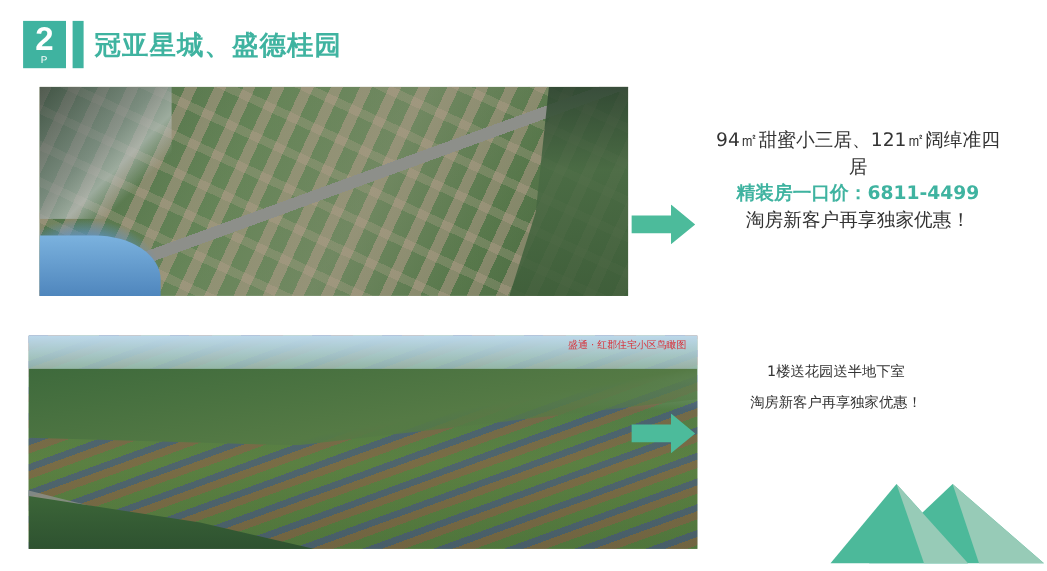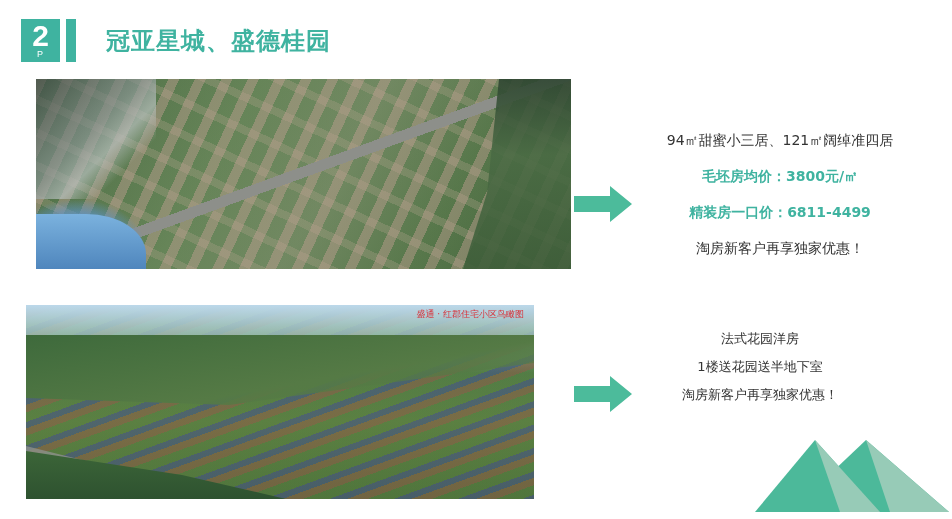--- a/index.html
+++ b/index.html
@@ -18,21 +18,21 @@
     }
     .badge-p {
       position: absolute; left: 16px; top: 30px; font-size: 9px; line-height: 10px;
       font-family: "Liberation Sans", sans-serif;
     }
     .title-bar {
       position: absolute; left: 66px; top: 19px; width: 10px; height: 43px; background: #3fb3a0;
     }
     .page-title {
       position: absolute; left: 86px; top: 26px; font-size: 24px; line-height: 30px;
-      font-weight: bold; color: #3fb3a0; letter-spacing: 1px; margin-left: 20px;
+      font-weight: bold; color: #3fb3a0; letter-spacing: 1px;
     }
     .photo { position: absolute; overflow: hidden; }
     .photo-1 {
       left: 36px; top: 79px; width: 535px; height: 190px;
       background:
         radial-gradient(ellipse 70px 50px at 40px 170px, #6fa8d6 0%, #5d93c4 60%, transparent 100%),
         linear-gradient(160deg, transparent 0 48%, #8d8f8a 48% 51%, transparent 51%),
         repeating-linear-gradient(115deg, rgba(170,150,130,0.55) 0 10px, rgba(70,110,60,0.2) 10px 24px),
         repeating-linear-gradient(25deg, rgba(190,170,150,0.35) 0 8px, transparent 8px 30px),
         linear-gradient(120deg, #4c6b45 0%, #6e8a5f 35%, #7c8f6b 55%, #5c7a4f 75%, #3d5c38 100%);
@@ -47,21 +47,21 @@
       background: linear-gradient(180deg, #7bb2de, #4f86bd);
       border-top-right-radius: 60px 40px;
     }
     .photo-1 .hill {
       position: absolute; right: 0; top: 0; width: 120px; height: 190px;
       background: linear-gradient(180deg, #2f4632 0%, #4a6b44 40%, #3f5e3a 100%);
       clip-path: polygon(40% 0, 100% 0, 100% 100%, 10% 100%, 30% 60%);
       opacity: 0.9;
     }
     .photo-2 {
-      left: 26px; top: 305px; width: 508px; height: 194px;
+      left: 26px; top: 305px; width: 608px; height: 194px;
       background:
         repeating-linear-gradient(160deg, rgba(70,80,140,0.55) 0 6px, rgba(150,90,70,0.5) 6px 13px, rgba(90,130,60,0.35) 13px 22px),
         linear-gradient(180deg, #b8d3e4 0%, #8fb2a8 18%, #4f7a4a 35%, #5b7f45 60%, #4a6e3c 100%);
     }
     .photo-2 .sky {
       position: absolute; left: 0; top: 0; right: 0; height: 45px;
       background: linear-gradient(180deg, #bcd8ea 0%, rgba(150,185,170,0.8) 70%, transparent 100%);
     }
     .photo-2 .forest {
       position: absolute; left: 0; top: 30px; right: 0; height: 70px;
@@ -79,21 +79,21 @@
     }
     .photo-caption {
       position: absolute; right: 10px; top: 4px; font-size: 9px; line-height: 11px; color: #d8323a;
     }
     .arrow { position: absolute; width: 58px; height: 36px; }
     .arrow-1 { left: 574px; top: 186px; }
     .arrow-2 { left: 574px; top: 376px; }
     .info-block { position: absolute; text-align: center; color: #333; }
     .info-1 { left: 650px; top: 116px; width: 260px; }
     .info-2 { left: 650px; top: 325px; width: 220px; }
-    .info-1 .line { font-size: 14px; line-height: 24px; margin-top: 12px; }
+    .info-1 .line { font-size: 17px; line-height: 24px; }
     .info-1 .line.hl { color: #3fb3a0; font-weight: bold; }
     .info-2 .line { font-size: 13px; line-height: 28px; }
     .mountains { position: absolute; left: 752px; top: 436px; width: 200px; height: 80px; }
   </style>
 </head>
 <body>
 
 <div class="badge">
   <span class="badge-num">2</span>
   <span class="badge-p">P</span>
@@ -104,37 +104,35 @@
 <div class="photo photo-1" title="冠亚星城 aerial rendering">
   <div class="river"></div>
   <div class="hill"></div>
   <div class="lake"></div>
 </div>
 <svg class="arrow arrow-1" viewBox="0 0 58 36">
   <polygon points="0,10 36,10 36,0 58,18 36,36 36,26 0,26" fill="#4cbb9b"></polygon>
 </svg>
 <div class="info-block info-1">
   <div class="line">94㎡甜蜜小三居、121㎡阔绰准四居</div>
-  <div class="line hl">毛坯房均价：3800元/㎡</div>
   <div class="line hl">精装房一口价：6811-4499</div>
   <div class="line">淘房新客户再享独家优惠！</div>
 </div>
 
 <div class="photo photo-2" title="盛德桂园 aerial rendering">
   <div class="sky"></div>
   <div class="forest"></div>
   <div class="road"></div>
   <div class="foreground"></div>
   <div class="photo-caption">盛通 · 红郡住宅小区鸟瞰图</div>
 </div>
 <svg class="arrow arrow-2" viewBox="0 0 58 36">
   <polygon points="0,10 36,10 36,0 58,18 36,36 36,26 0,26" fill="#4cbb9b"></polygon>
 </svg>
 <div class="info-block info-2">
-  <div class="line">法式花园洋房</div>
   <div class="line">1楼送花园送半地下室</div>
   <div class="line">淘房新客户再享独家优惠！</div>
 </div>
 
 <svg class="mountains" viewBox="0 0 200 80">
 
   <polygon points="38,76 114,4 197,76" fill="#4cb99a"></polygon>
   <polygon points="114,4 197,76 138,76" fill="#97cbb7"></polygon>
 
   <polygon points="3,76 63,4 128,76" fill="#4cb99a"></polygon>

